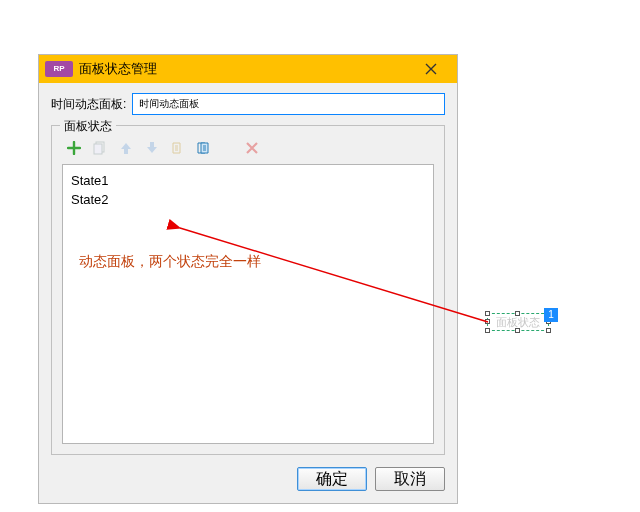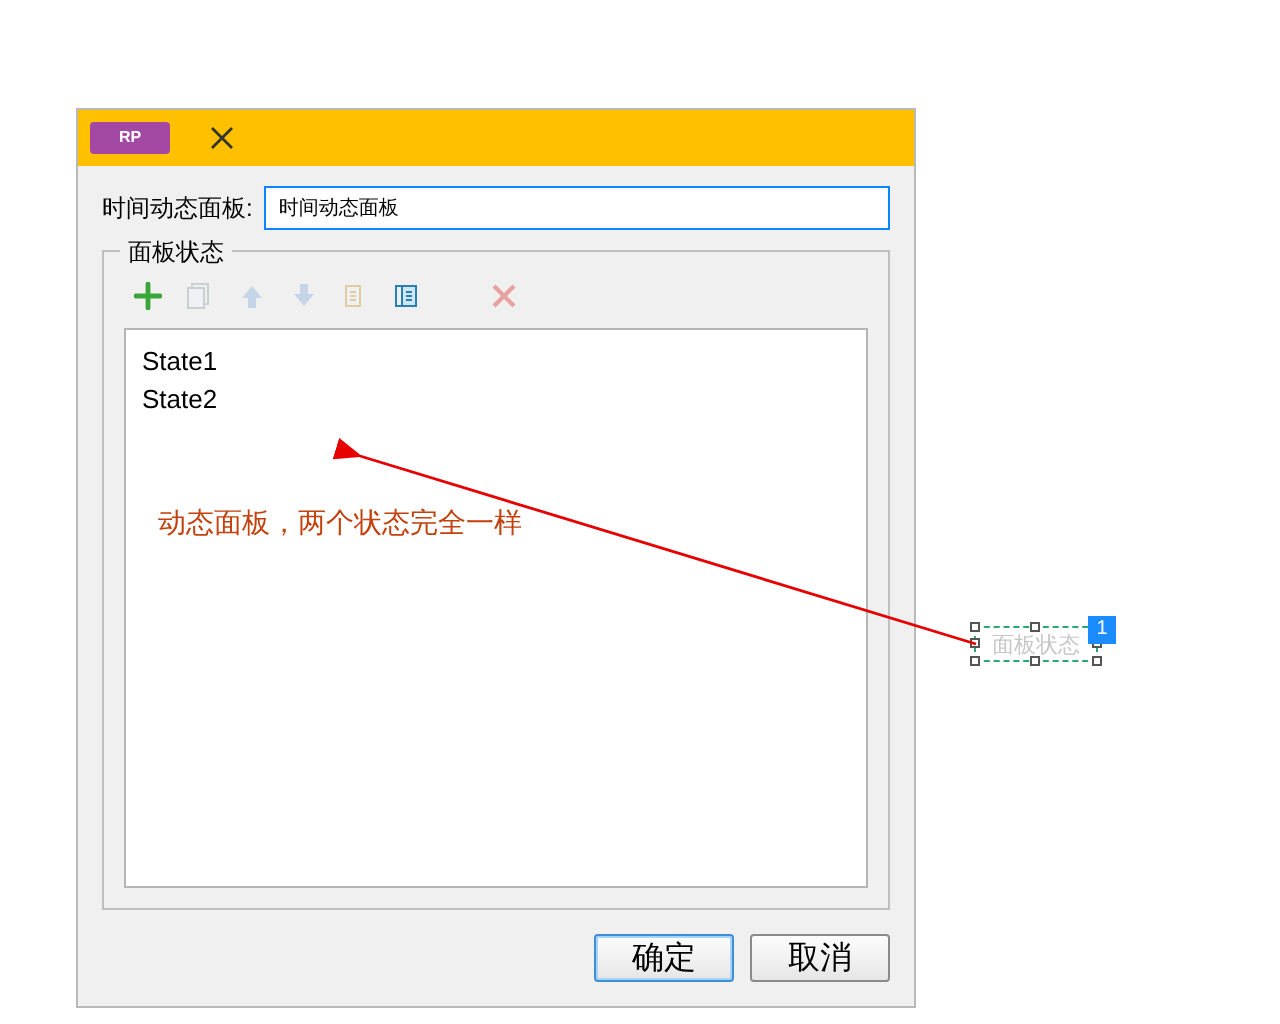--- a/index.html
+++ b/index.html
@@ -23,21 +23,21 @@
     box-shadow: 0 0 0 1px #fff inset;
   }
   .titlebar {
     height: 28px;
     background: #ffc000;
     display: flex;
     align-items: center;
     padding: 0 6px 0 6px;
   }
   .app-icon {
-    width: 40px;
+    width: 28px;
     height: 16px;
     background: #a349a4;
     color: #fff;
     font-size: 8px;
     line-height: 16px;
     text-align: center;
     border-radius: 2px;
     margin-right: 6px;
     font-family: Arial, sans-serif;
     font-weight: bold;
@@ -190,20 +190,21 @@
     text-align: center;
     font-family: Arial, sans-serif;
   }
 </style>
 </head>
 <body>
 
 <div class="dialog">
   <div class="titlebar">
     <div class="app-icon">RP</div>
+    <div class="title-text">面板状态管理</div>
     <div class="close-btn">
       <svg viewBox="0 0 12 12">
           <path d="M1 1 L11 11 M11 1 L1 11" stroke="#333" stroke-width="1.4"></path>
         </svg>
     </div>
   </div>
   <div class="dlg-body">
     <div class="name-row">
       <span class="name-label">时间动态面板:</span>
       <input class="name-input" type="text" value="时间动态面板" style="">

